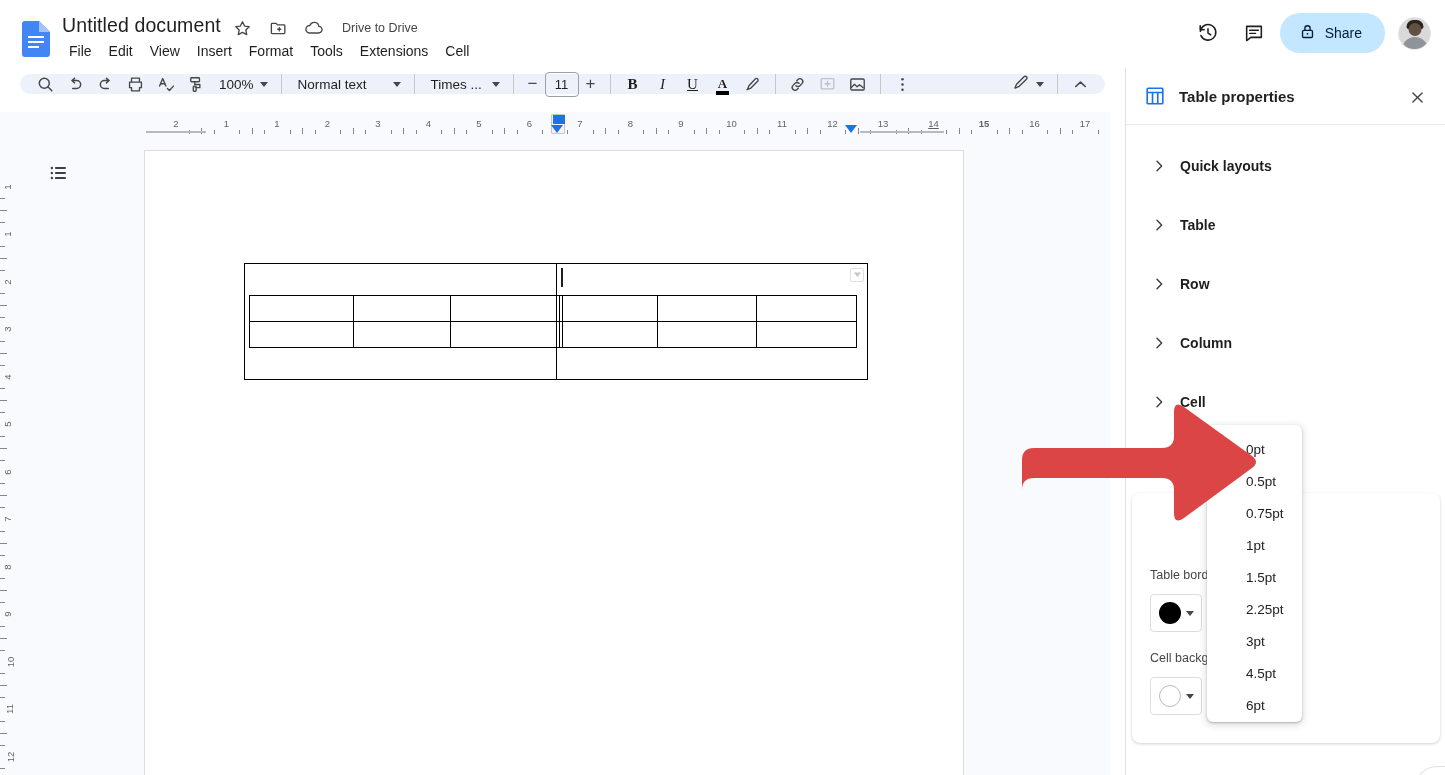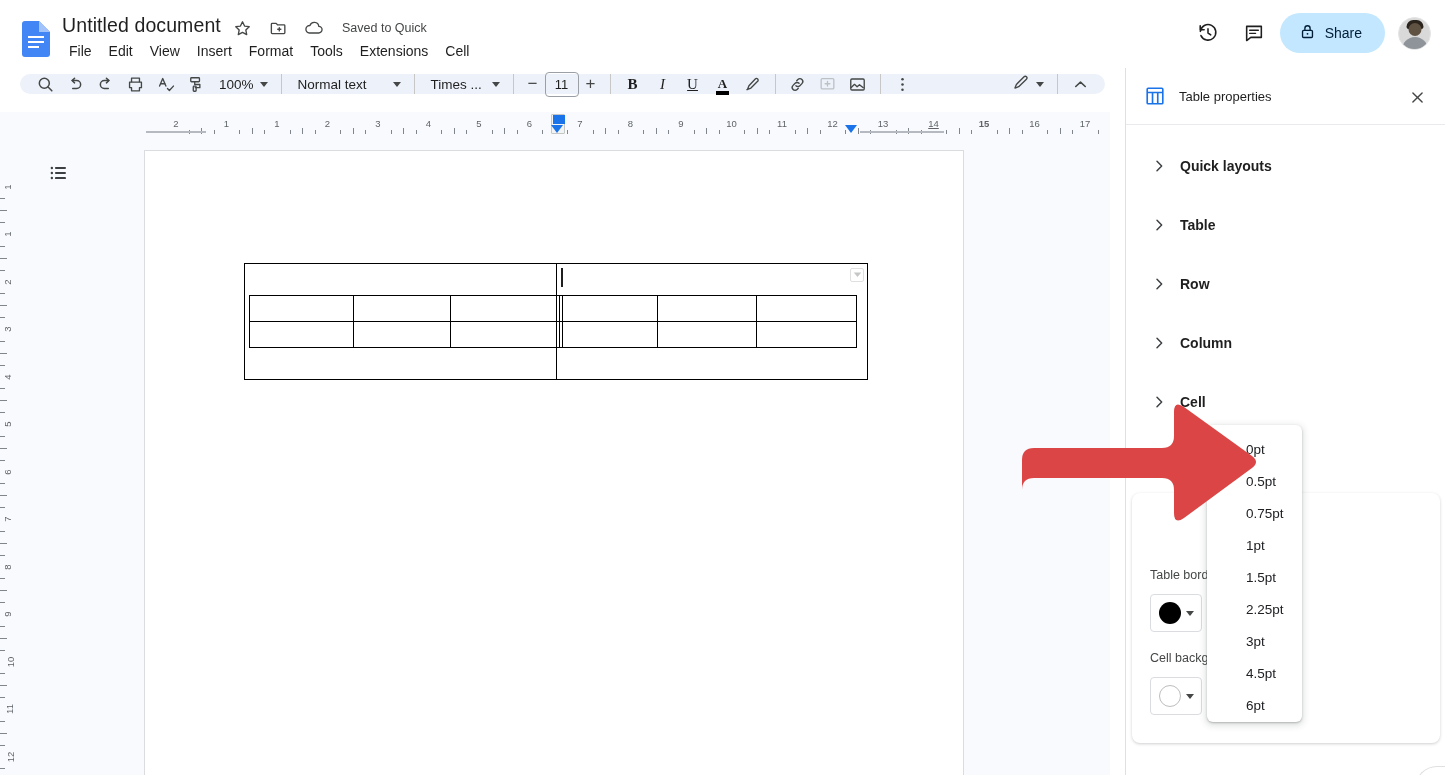--- a/index.html
+++ b/index.html
@@ -129,21 +129,21 @@
     display: flex; align-items: center; justify-content: center;
   }
 
   
   .sidepanel {
     position: absolute; left: 1125px; top: 68px; width: 320px; height: 707px;
     background: #fff; border-left: 1px solid #e0e0e0;
   }
   .sp-head { position: absolute; left: 0; top: 0; width: 320px; height: 56px; display: flex; align-items: center; }
   .sp-head .sp-icon { margin-left: 18px; width: 22px; height: 22px; }
-  .sp-head .sp-title { margin-left: 13px; font-size: 13px; color: #1f1f1f; font-weight: 400; }
+  .sp-head .sp-title { margin-left: 13px; font-size: 15px; color: #1f1f1f; font-weight: 700; }
   .sp-close { position: absolute; right: 16px; top: 16px; width: 26px; height: 26px; display: flex; align-items: center; justify-content: center; cursor: pointer; border-radius: 50%; color: #444746; }
   .sp-divider { position: absolute; left: 0; top: 56px; width: 320px; height: 1px; background: #e8eaed; }
 
   .sp-sections { position: absolute; left: 0; top: 68px; width: 320px; }
   .sp-row {
     height: 59px; display: flex; align-items: center; cursor: pointer; padding-left: 22px;
   }
   .sp-chev { width: 22px; height: 22px; display: flex; align-items: center; justify-content: center; color: #3c4043; }
   .sp-label { margin-left: 10px; font-size: 14px; color: #1f1f1f; font-weight: 600; }
 
@@ -211,21 +211,21 @@
         <svg width="19" height="19" viewBox="0 0 24 24" fill="none" stroke="#444746" stroke-width="1.7" stroke-linejoin="round">
           <path d="M3 6.5a1 1 0 0 1 1-1h5l2 2h8a1 1 0 0 1 1 1v9a1 1 0 0 1-1 1H4a1 1 0 0 1-1-1z"></path>
           <path d="M11 13h4M13 11v4" stroke-linecap="round"></path>
         </svg>
       </span>
       <span class="ti">
         <svg width="20" height="20" viewBox="0 0 24 24" fill="none" stroke="#444746" stroke-width="1.6" stroke-linejoin="round">
           <path d="M6.5 18h11a4 4 0 0 0 .3-8 5.5 5.5 0 0 0-10.7-1A3.7 3.7 0 0 0 6.5 18z"></path>
         </svg>
       </span>
-      <span class="saved-txt">Saved to Quick</span>
+      <span class="saved-txt">Drive to Drive</span>
     </div>
 
     <div class="menubar">
       <div class="mi">File</div>
       <div class="mi">Edit</div>
       <div class="mi">View</div>
       <div class="mi">Insert</div>
       <div class="mi">Format</div>
       <div class="mi">Tools</div>
       <div class="mi">Extensions</div>

